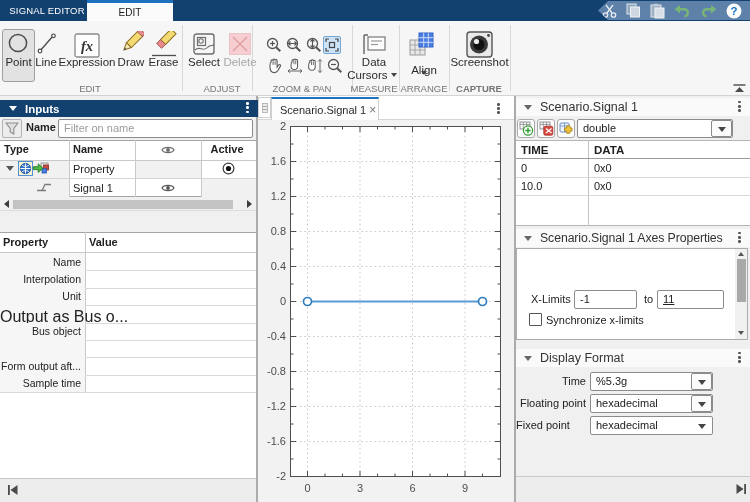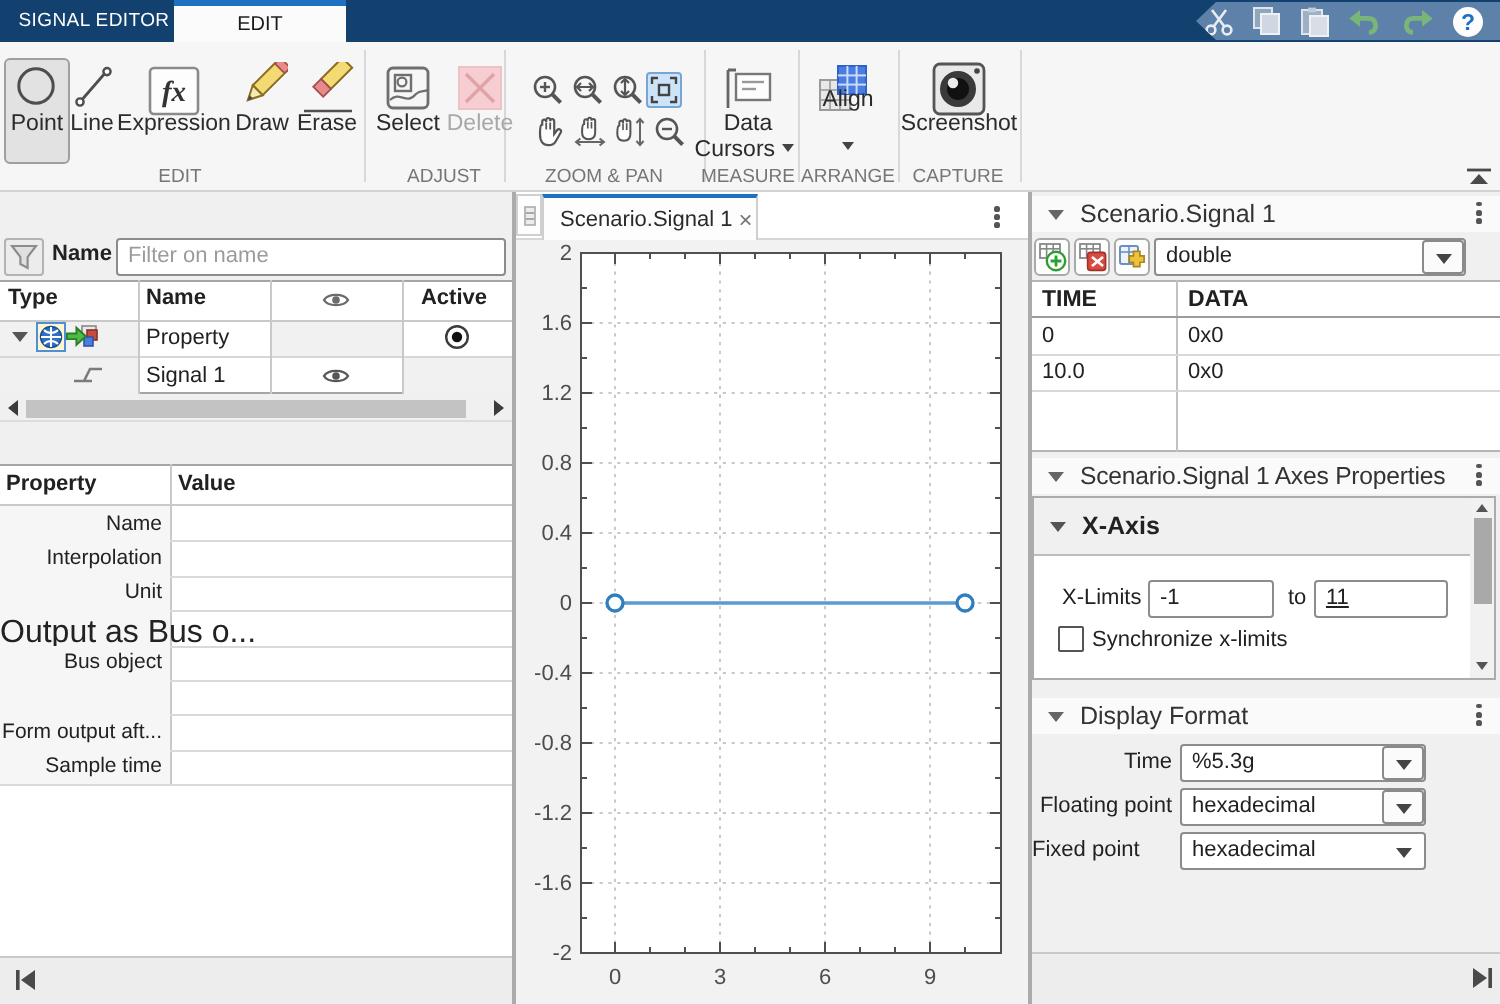--- a/index.html
+++ b/index.html
@@ -214,41 +214,50 @@
     <g stroke="#2f62c4" stroke-width="1" fill="#4a7de0">
         <rect x="10" y="1" width="14" height="14"></rect>
       </g>
     <g stroke="#cddbf7" stroke-width="1">
         <line x1="10" y1="5.7" x2="24" y2="5.7"></line>
         <line x1="10" y1="10.3" x2="24" y2="10.3"></line>
         <line x1="14.7" y1="1" x2="14.7" y2="15"></line>
         <line x1="19.3" y1="1" x2="19.3" y2="15"></line>
       </g>
   </svg>
-  <div class="rbtn-label" style="left:404px; top:44px; width:40px;">Align</div>
+  <div class="rbtn-label" style="left:404px; top:64px; width:40px;">Align</div>
   <div class="abs" style="left:420.5px; top:71px; width:0; height:0; border-left:3.5px solid transparent; border-right:3.5px solid transparent; border-top:4px solid #444;"></div>
   <div class="glabel" style="left:396px; width:56px;">ARRANGE</div>
 
   <svg class="abs" style="left:466px; top:31px;" width="27" height="27" viewBox="0 0 27 27">
     <rect x="1" y="1" width="25" height="25" rx="3" fill="#e9e9e9" stroke="#555" stroke-width="1.4"></rect>
     <circle cx="13" cy="13.5" r="9" fill="#3a3a3a"></circle>
     <circle cx="13" cy="13.5" r="5.5" fill="#111"></circle>
     <circle cx="10.5" cy="10.5" r="2.6" fill="#fff" opacity="0.92"></circle>
     <circle cx="22.5" cy="4.5" r="1.4" fill="#444"></circle>
   </svg>
   <div class="rbtn-label" style="left:448px; top:56px; width:63px;">Screenshot</div>
-  <div class="glabel" style="left:450px; width:58px;">CAPTURE</div>
+  <div class="glabel" style="left:450px; width:58px;font-weight:bold;">CAPTURE</div>
 
   <svg class="abs" style="left:733px; top:84px;" width="13" height="9" viewBox="0 0 13 9">
       <line x1="0.5" y1="1" x2="12.5" y2="1" stroke="#4a4a4a" stroke-width="1.4"></line>
       <path d="M 6.5 3 L 11 8 L 2 8 Z" fill="#4a4a4a"></path>
     </svg>
 
   <div class="abs" id="leftpanel"></div>
 
+  <div class="abs bluehdr" style="left:0; top:100px; width:258px; height:17px; display:flex; align-items:center;">
+    <span style="display:inline-block; width:0; height:0; border-left:4px solid transparent; border-right:4px solid transparent; border-top:5px solid #fff; margin:0 8px 0 9px;"></span>
+    <span>Inputs</span>
+    <span class="dots3" style="margin-left:auto; margin-right:9px;">
+        <span style="background:#fff;"></span>
+        <span style="background:#fff;"></span>
+        <span style="background:#fff;"></span>
+      </span>
+  </div>
   <div class="abs" style="left:2px; top:119px; width:20px; height:19px; background:#ececec; border:1px solid #b3b3b3; border-radius:2px;"></div>
   <svg class="abs" style="left:5px; top:122px;" width="14" height="13" viewBox="0 0 14 13">
       <path d="M 1 1 H 13 L 8.8 6.5 V 12 L 5.2 10 V 6.5 Z" fill="#e0e0e0" stroke="#8d8d8d" stroke-width="1.1"></path>
     </svg>
   <div class="abs" style="left:26px; top:121px; width:32px; height:16px; font-weight:bold; color:#222;">Name</div>
   <div class="abs ibox" style="left:58px; top:119px; width:195px; height:19px;"></div>
   <div class="abs" style="left:64px; top:122px; color:#9b9b9b;">Filter on name</div>
 
   <div class="abs" style="left:0; top:140px; width:256px; height:57px; background:#fff; border-top:1px solid #a5a5a5; border-bottom:1px solid #a5a5a5;"></div>
   <div class="abs" style="left:0; top:159.5px; width:256px; height:1px; background:#c9c9c9;"></div>
@@ -395,24 +404,20 @@
     <span style="display:inline-block; width:0; height:0; border-left:4px solid transparent; border-right:4px solid transparent; border-top:5px solid #666; margin:0 8px 0 8px;"></span>
     <span style="font-size:12.3px; letter-spacing:-0.1px;">Scenario.Signal 1 Axes Properties</span>
     <span class="dots3" style="margin-left:auto; margin-right:9px;">
         <span style="background:#555;"></span>
         <span style="background:#555;"></span>
         <span style="background:#555;"></span>
       </span>
   </div>
 
   <div class="abs" style="left:516px; top:248px; width:232px; height:92px; background:#fff; border:1px solid #ababab;"></div>
-  <div class="abs" style="left:517px; top:249px; width:218px; height:29px; background:#f0f0f0; border-bottom:1px solid #bdbdbd; display:flex; align-items:center;">
-    <span style="display:inline-block; width:0; height:0; border-left:4px solid transparent; border-right:4px solid transparent; border-top:5px solid #555; margin:0 8px 0 8px;"></span>
-    <span style="font-weight:bold; font-size:12.5px; color:#222;">X-Axis</span>
-  </div>
 
   <div class="abs" style="left:735px; top:249px; width:12px; height:90px; background:#f1f1f1;"></div>
   <span class="abs" style="left:738px; top:252px; width:0; height:0; border-left:3.5px solid transparent; border-right:3.5px solid transparent; border-bottom:4.5px solid #555;"></span>
   <div class="abs" style="left:736.5px; top:259px; width:9px; height:43px; background:#a9a9a9;"></div>
   <span class="abs" style="left:738px; top:331px; width:0; height:0; border-left:3.5px solid transparent; border-right:3.5px solid transparent; border-top:4.5px solid #555;"></span>
 
   <div class="abs" style="left:531px; top:293px; color:#222;">X-Limits</div>
   <div class="abs ibox" style="left:574px; top:290px; width:63px; height:19px;"></div>
   <div class="abs" style="left:580px; top:293px;">-1</div>
   <div class="abs" style="left:644px; top:293px;">to</div>

